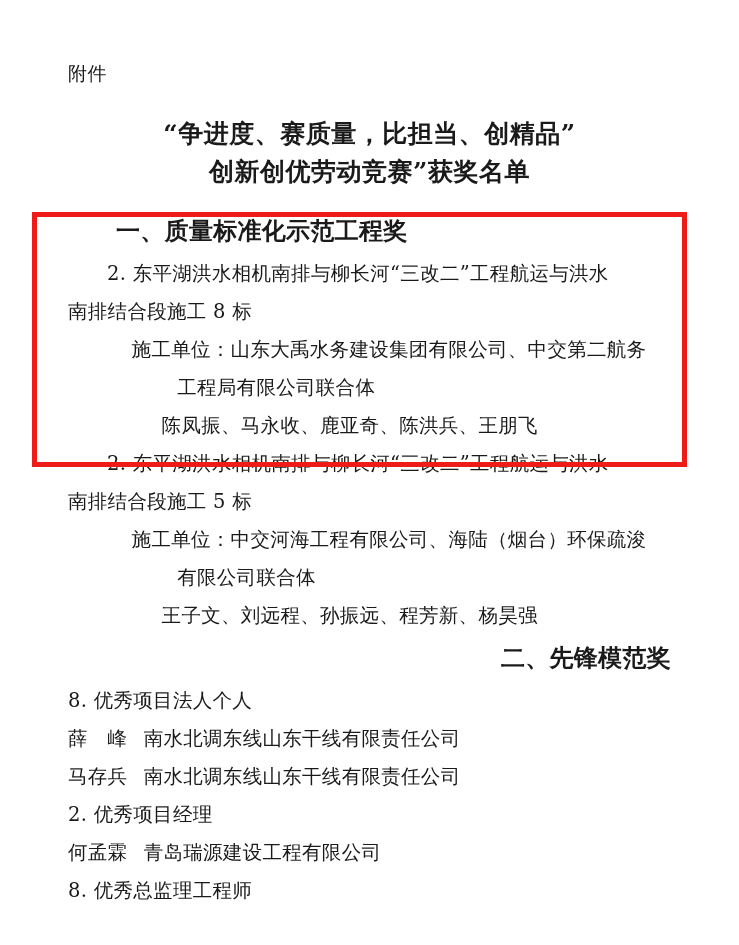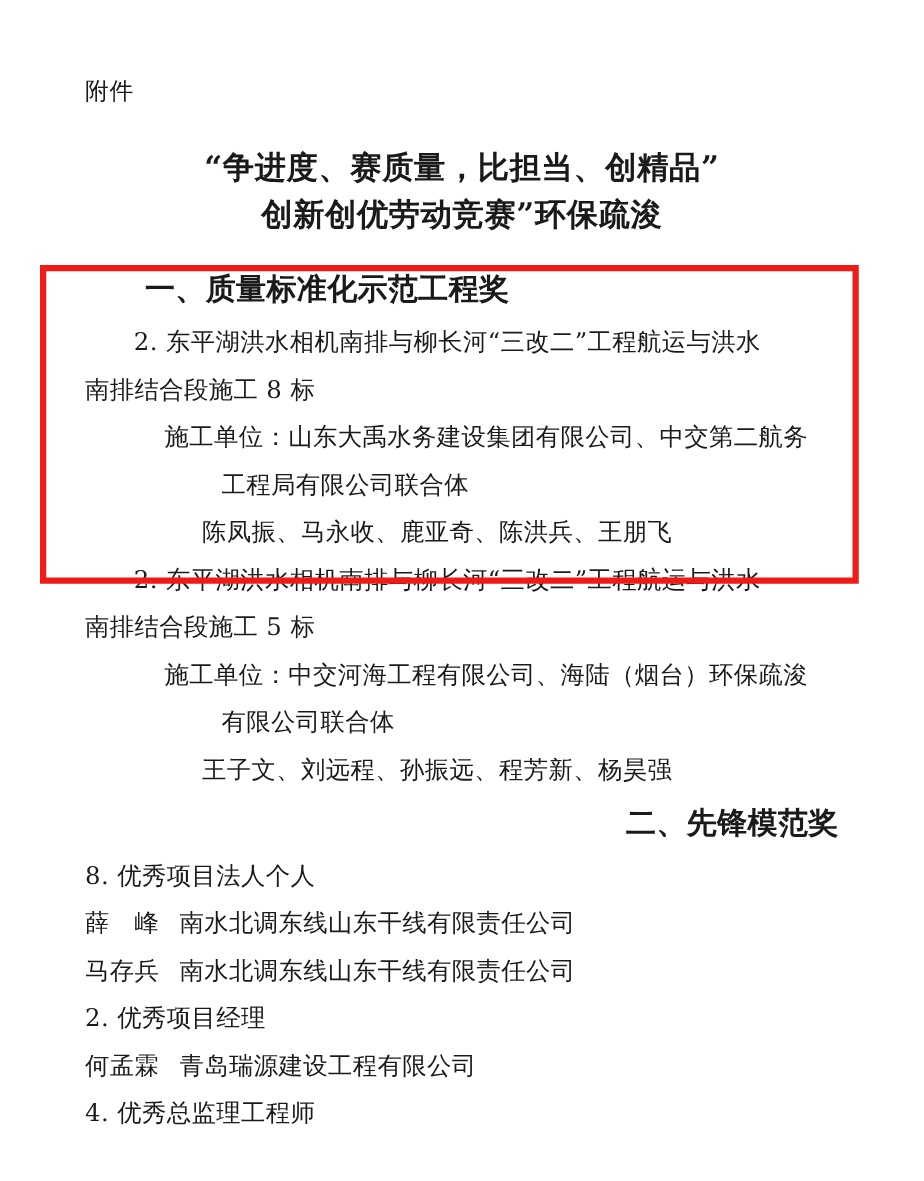--- a/index.html
+++ b/index.html
@@ -83,21 +83,21 @@
 </style>
 </head>
 <body>
 
 <div class="page">
 
   <div class="attachment-label">附件</div>
 
   <div class="doc-title">
     <span class="line1">“争进度、赛质量，比担当、创精品”</span>
-    <span class="line2">创新创优劳动竞赛”环保疏浚</span>
+    <span class="line2">创新创优劳动竞赛”获奖名单</span>
   </div>
 
   <div class="body-block">
 
     <div class="section-heading">一、质量标准化示范工程奖</div>
 
     <div class="item-line">2. 东平湖洪水相机南排与柳长河“三改二”工程航运与洪水</div>
     <div class="plain-line">南排结合段施工 8 标</div>
     <div class="unit-line">施工单位：山东大禹水务建设集团有限公司、中交第二航务</div>
     <div class="unit-cont">工程局有限公司联合体</div>
@@ -120,19 +120,19 @@
       <span>马存兵</span>
       <span style="margin-left: 0.5em;">南水北调东线山东干线有限责任公司</span>
     </div>
 
     <div class="plain-line">2. 优秀项目经理</div>
     <div class="plain-line">
       <span>何孟霖</span>
       <span style="margin-left: 0.5em;">青岛瑞源建设工程有限公司</span>
     </div>
 
-    <div class="plain-line">4. 优秀总监理工程师</div>
+    <div class="plain-line">8. 优秀总监理工程师</div>
 
   </div>
 
   <div class="highlight-box" style="border-color: rgb(238, 27, 25);"></div>
 
 </div>
 
 </body></html>

